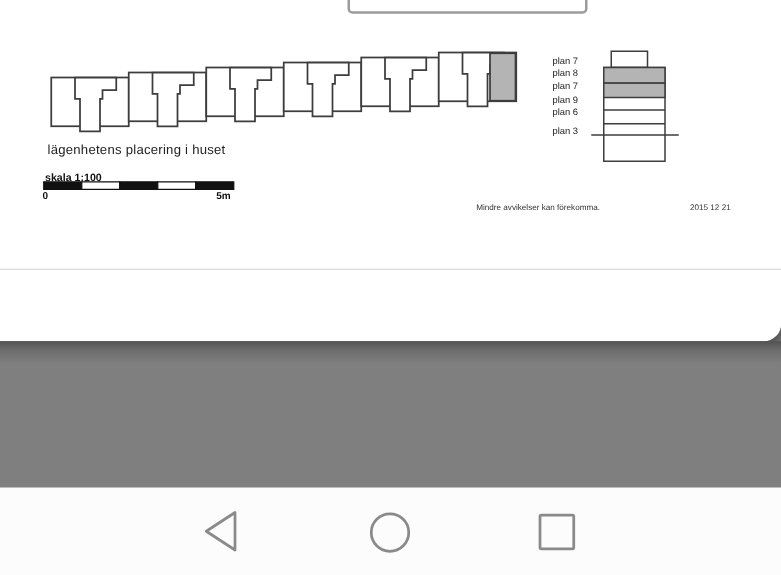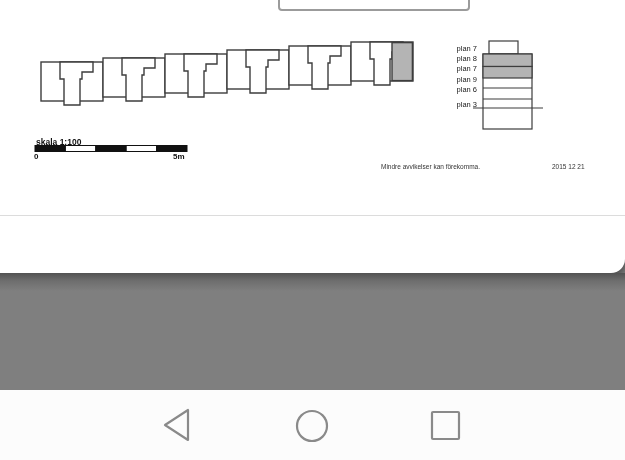--- a/index.html
+++ b/index.html
@@ -21,21 +21,21 @@
     position:absolute;left:38px;top:114px;font-size:10.5px;color:#222;
     letter-spacing:.2px;white-space:nowrap;
   }
   .scale-label{
     position:absolute;left:36px;top:137px;font-size:8.5px;font-weight:bold;color:#111;
     white-space:nowrap;
   }
   .scale-zero{position:absolute;left:34px;top:152px;font-size:8px;font-weight:bold;color:#111;}
   .scale-end{position:absolute;left:173px;top:152px;font-size:8px;font-weight:bold;color:#111;}
   .floor-label{
-    position:absolute;left:442px;width:35px;height:9px;text-align:right;
+    position:absolute;left:442px;width:35px;height:9px;text-align:left;
     font-size:7.5px;color:#1a1a1a;white-space:nowrap;
   }
   .note-text{
     position:absolute;left:381px;top:163px;width:100px;font-size:6.5px;color:#333;
     white-space:nowrap;
   }
   .date-text{
     position:absolute;left:552px;top:163px;font-size:6.5px;color:#333;white-space:nowrap;
   }
   .sheet-divider{
@@ -94,20 +94,21 @@
 
       <g stroke="#111111" stroke-width="1">
         <rect x="35" y="145.5" width="30.4" height="6" fill="#111111"></rect>
         <rect x="65.4" y="145.5" width="30.4" height="6" fill="#ffffff"></rect>
         <rect x="95.8" y="145.5" width="30.4" height="6" fill="#111111"></rect>
         <rect x="126.2" y="145.5" width="30.4" height="6" fill="#ffffff"></rect>
         <rect x="156.6" y="145.5" width="30.4" height="6" fill="#111111"></rect>
       </g>
     </svg>
 
+    <div class="drawing-caption">lägenhetens placering i huset</div>
     <div class="scale-label">skala 1:100</div>
     <div class="scale-zero">0</div>
     <div class="scale-end">5m</div>
 
     <div class="floor-label" style="top:43.5px">plan 7</div>
     <div class="floor-label" style="top:54px">plan 8</div>
     <div class="floor-label" style="top:64px">plan 7</div>
     <div class="floor-label" style="top:74.5px">plan 9</div>
     <div class="floor-label" style="top:84.5px">plan 6</div>
     <div class="floor-label" style="top:99.5px">plan 3</div>

